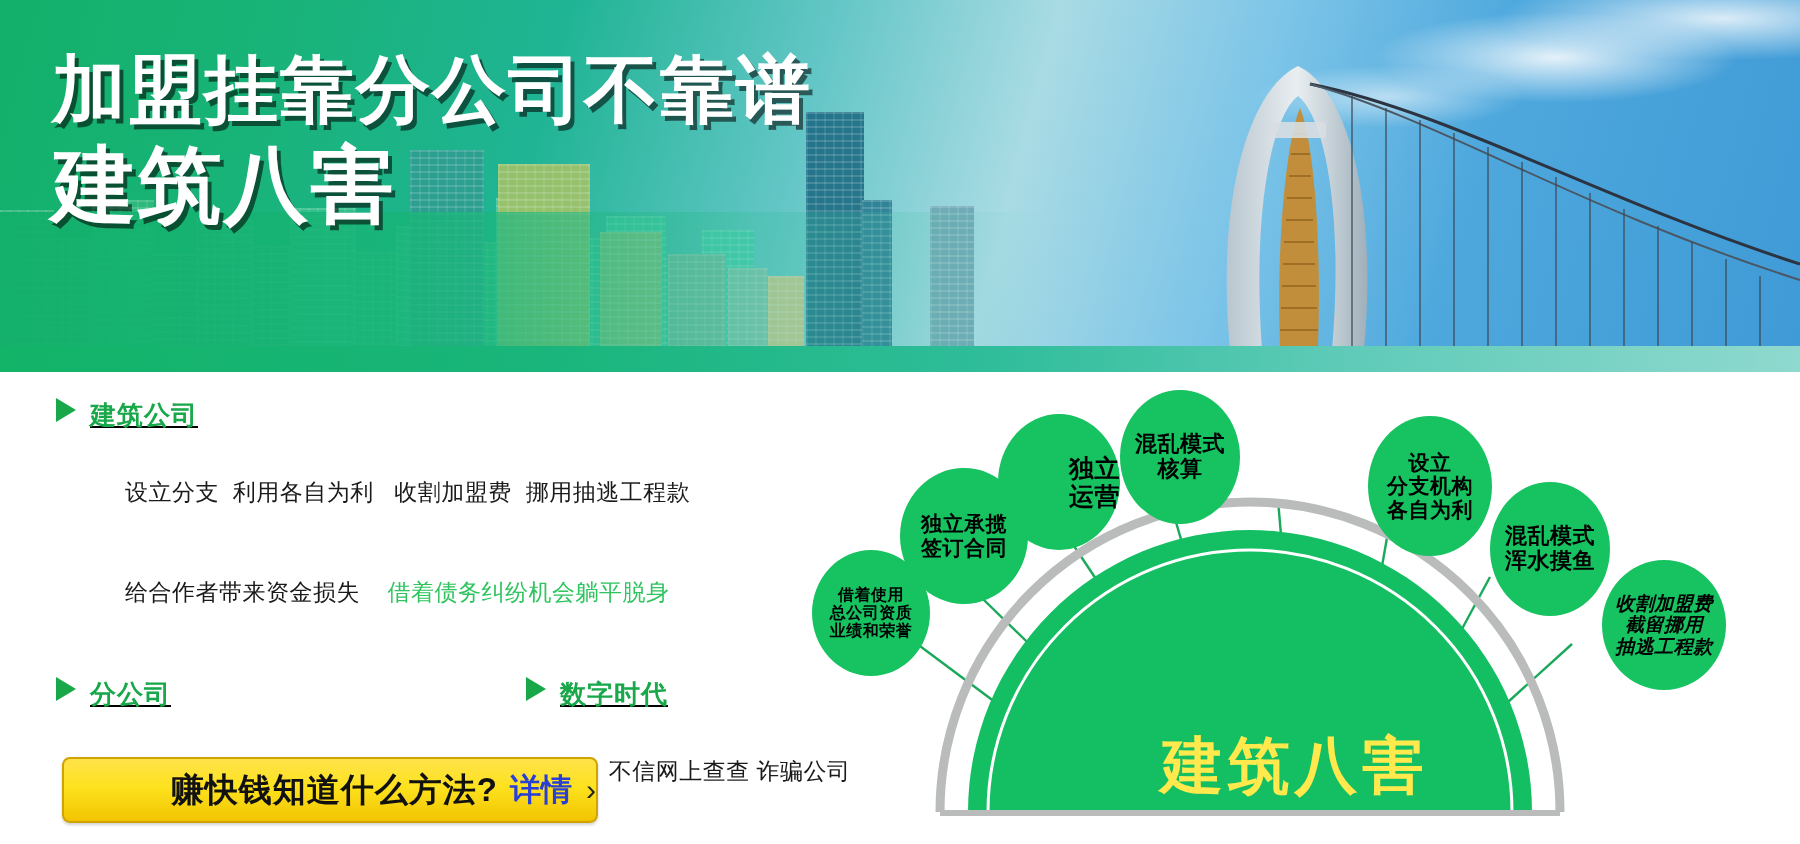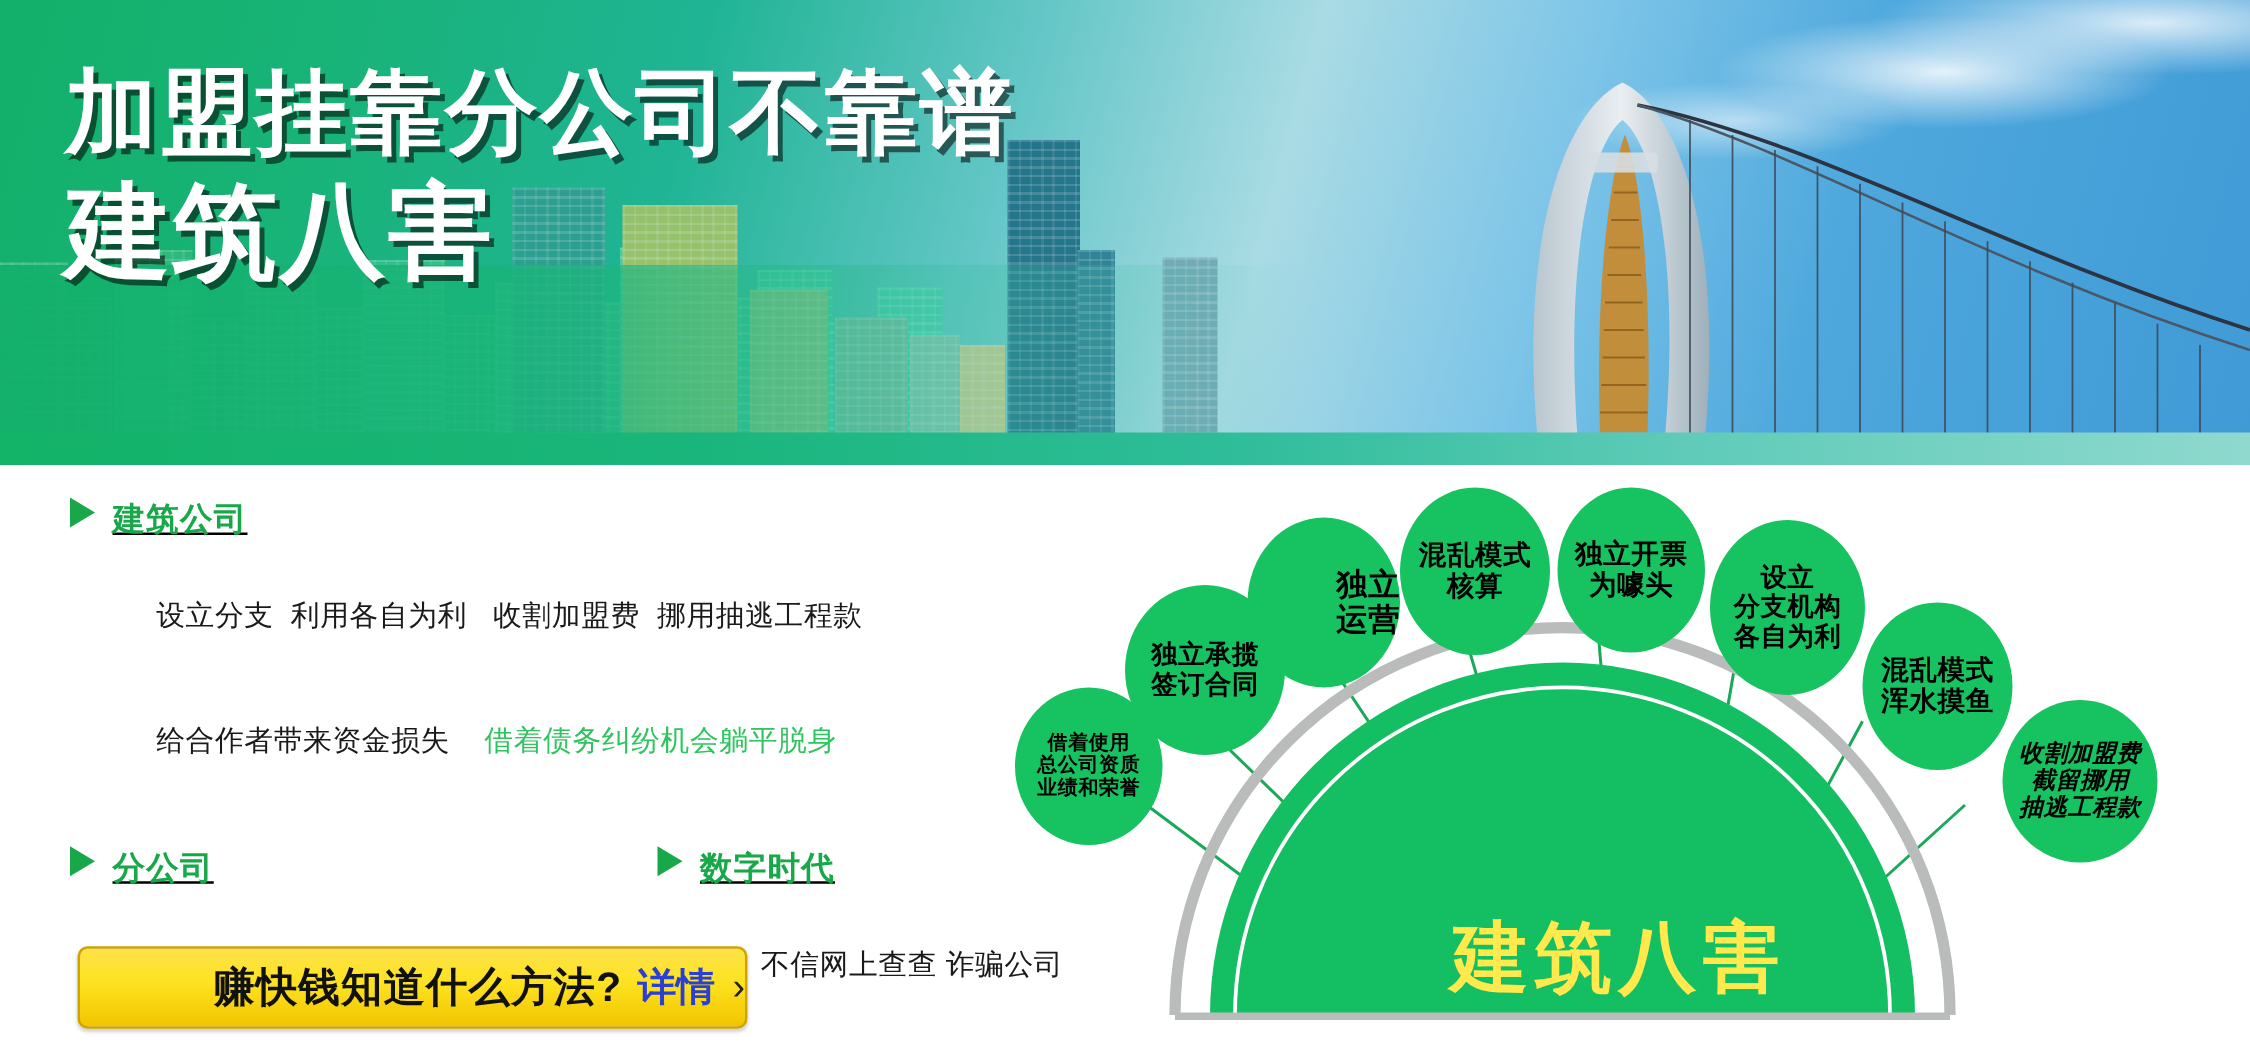--- a/index.html
+++ b/index.html
@@ -248,24 +248,20 @@
       <div class="bub" style="left:208px;top:42px;width:122px;height:136px;font-size:25px;justify-content:flex-end;">
         <span>独立
 运营</span>
       </div>
 
       <div class="bub" style="left:330px;top:18px;width:120px;height:134px;font-size:22px;">
         <span>混乱模式
 核算</span>
       </div>
 
-      <div class="bub" style="left:456px;top:18px;width:118px;height:132px;font-size:22px;">
-        <span>独立开票
-为噱头</span>
-      </div>
 
       <div class="bub" style="left:578px;top:44px;width:124px;height:140px;font-size:21px;">
         <span>设立
 分支机构
 各自为利</span>
       </div>
 
       <div class="bub" style="left:700px;top:110px;width:120px;height:134px;font-size:22px;">
         <span>混乱模式
 浑水摸鱼</span>

